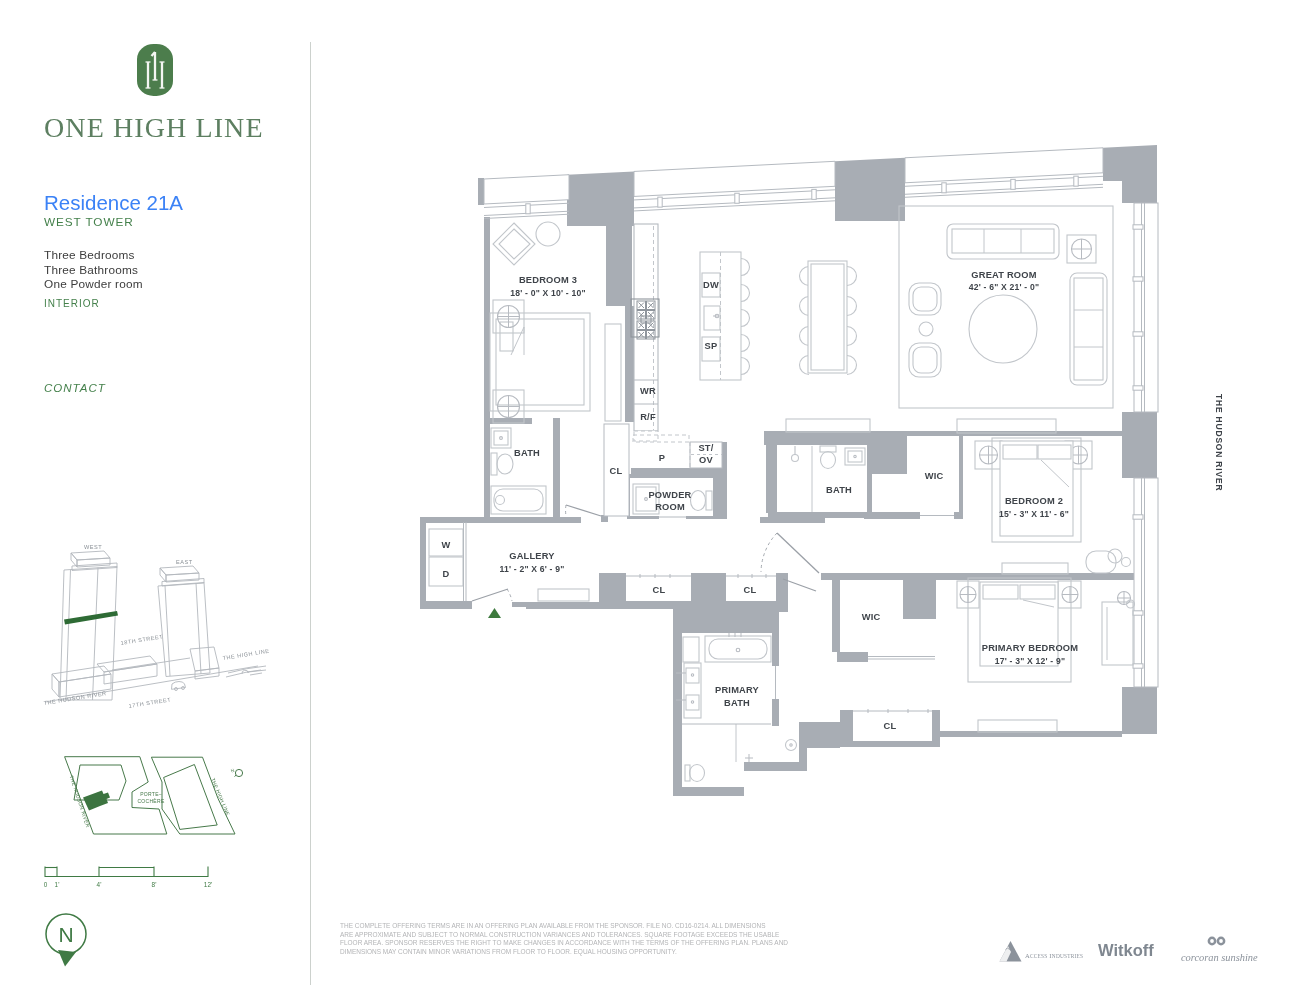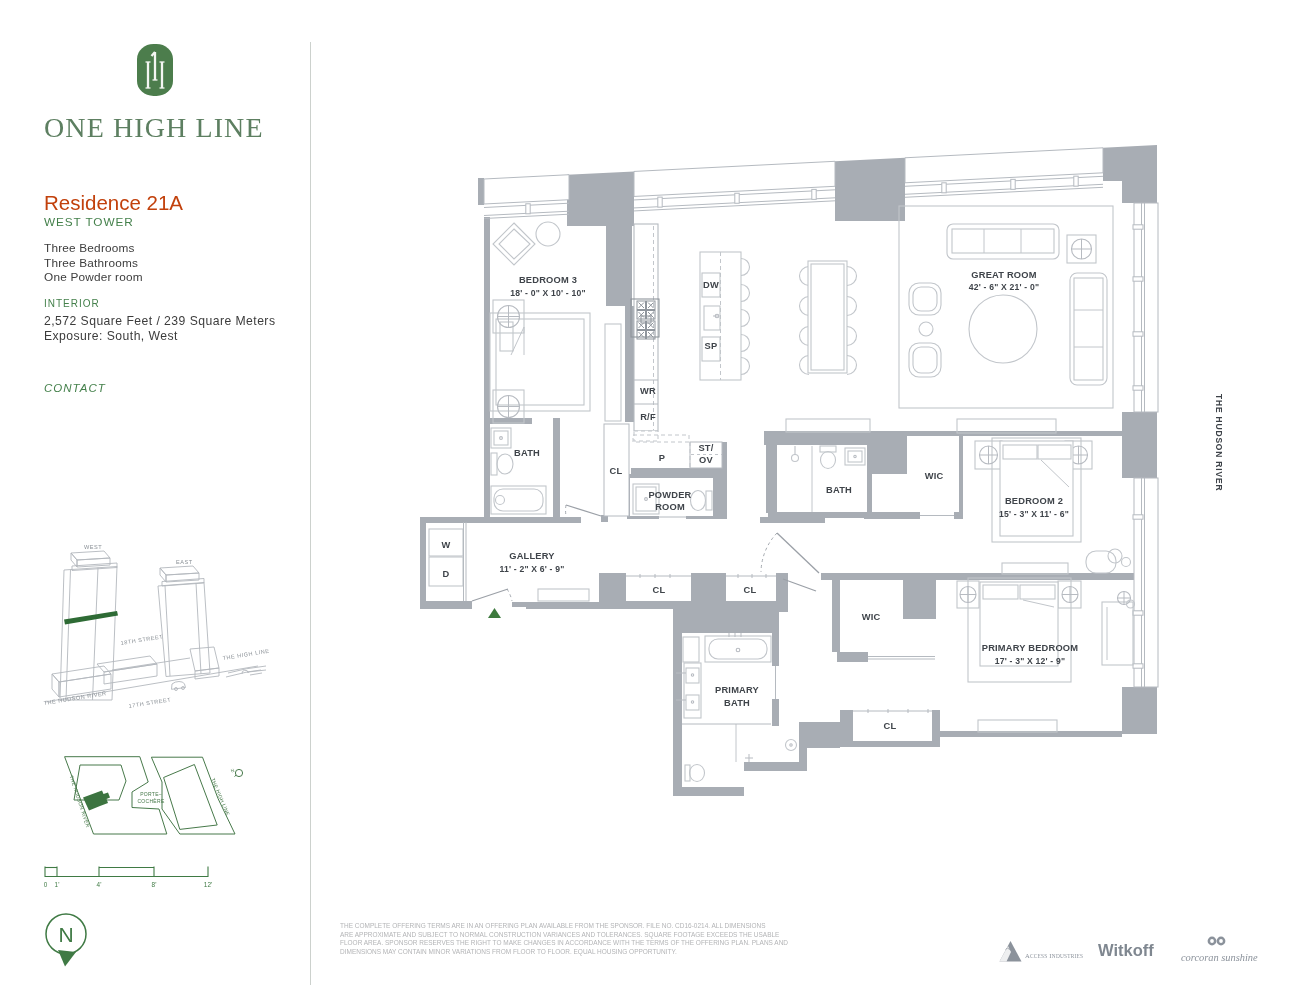--- a/index.html
+++ b/index.html
@@ -23,29 +23,27 @@
       <path d="M10.5 20 L15.5 20"></path>
         <path d="M10.5 46 L15.5 46"></path>
       <path d="M24.5 20 L29.5 20"></path>
         <path d="M24.5 46 L29.5 46"></path>
       <path d="M17.5 38 L22.5 38"></path>
     </g>
   </svg>
   <div class="abs" style="left:44px;top:112px;width:280px;font-family:'Liberation Serif',serif;
        font-size:28px;letter-spacing:1.1px;color:#5d7f61;">ONE HIGH LINE</div>
 
-  <div class="abs" style="left:44px;top:191px;font-size:20.5px;color:#c2410c;">Residence 21A</div>
+  <div class="abs" style="left:44px;top:191px;font-size:20.5px;color:#3b82f6;">Residence 21A</div>
   <div class="abs" style="left:44px;top:215px;font-size:11.8px;letter-spacing:0.9px;color:#44804b;text-align:center;">WEST TOWER</div>
 
-  <div class="abs" style="left:44px;top:241px;font-size:11.8px;line-height:14.6px;color:#3c3c3c;letter-spacing:.2px;">
+  <div class="abs" style="left:44px;top:248px;font-size:11.8px;line-height:14.6px;color:#3c3c3c;letter-spacing:.2px;">
     Three Bedrooms<br>Three Bathrooms<br>One Powder room</div>
 
   <div class="abs" style="left:44px;top:298px;font-size:10px;letter-spacing:1.0px;color:#44804b;">INTERIOR</div>
-  <div class="abs" style="left:44px;top:314px;font-size:12.2px;line-height:15.2px;color:#3c3c3c;letter-spacing:.45px;">
-    2,572 Square Feet / 239 Square Meters<br>Exposure: South, West</div>
 
   <div class="abs" style="left:44px;top:382px;font-size:11.5px;letter-spacing:1.0px;color:#44804b;font-style:italic;">CONTACT</div>
 
   <svg class="abs" style="left:30px;top:530px;" width="250" height="190" viewBox="30 530 250 190">
     <g fill="none" stroke="#b3b8bd" stroke-width="0.9">
 
       <path d="M71 553 L104 551 L110 558 L77 560 Z"></path>
       <path d="M77 560 L110 558 L110 565 L77 567 Z"></path>
       <path d="M71 553 L77 560 L77 567 L71 560 Z"></path>
       <path d="M72 566 L117 563 L117 567.5 L72 570.5 Z"></path>

